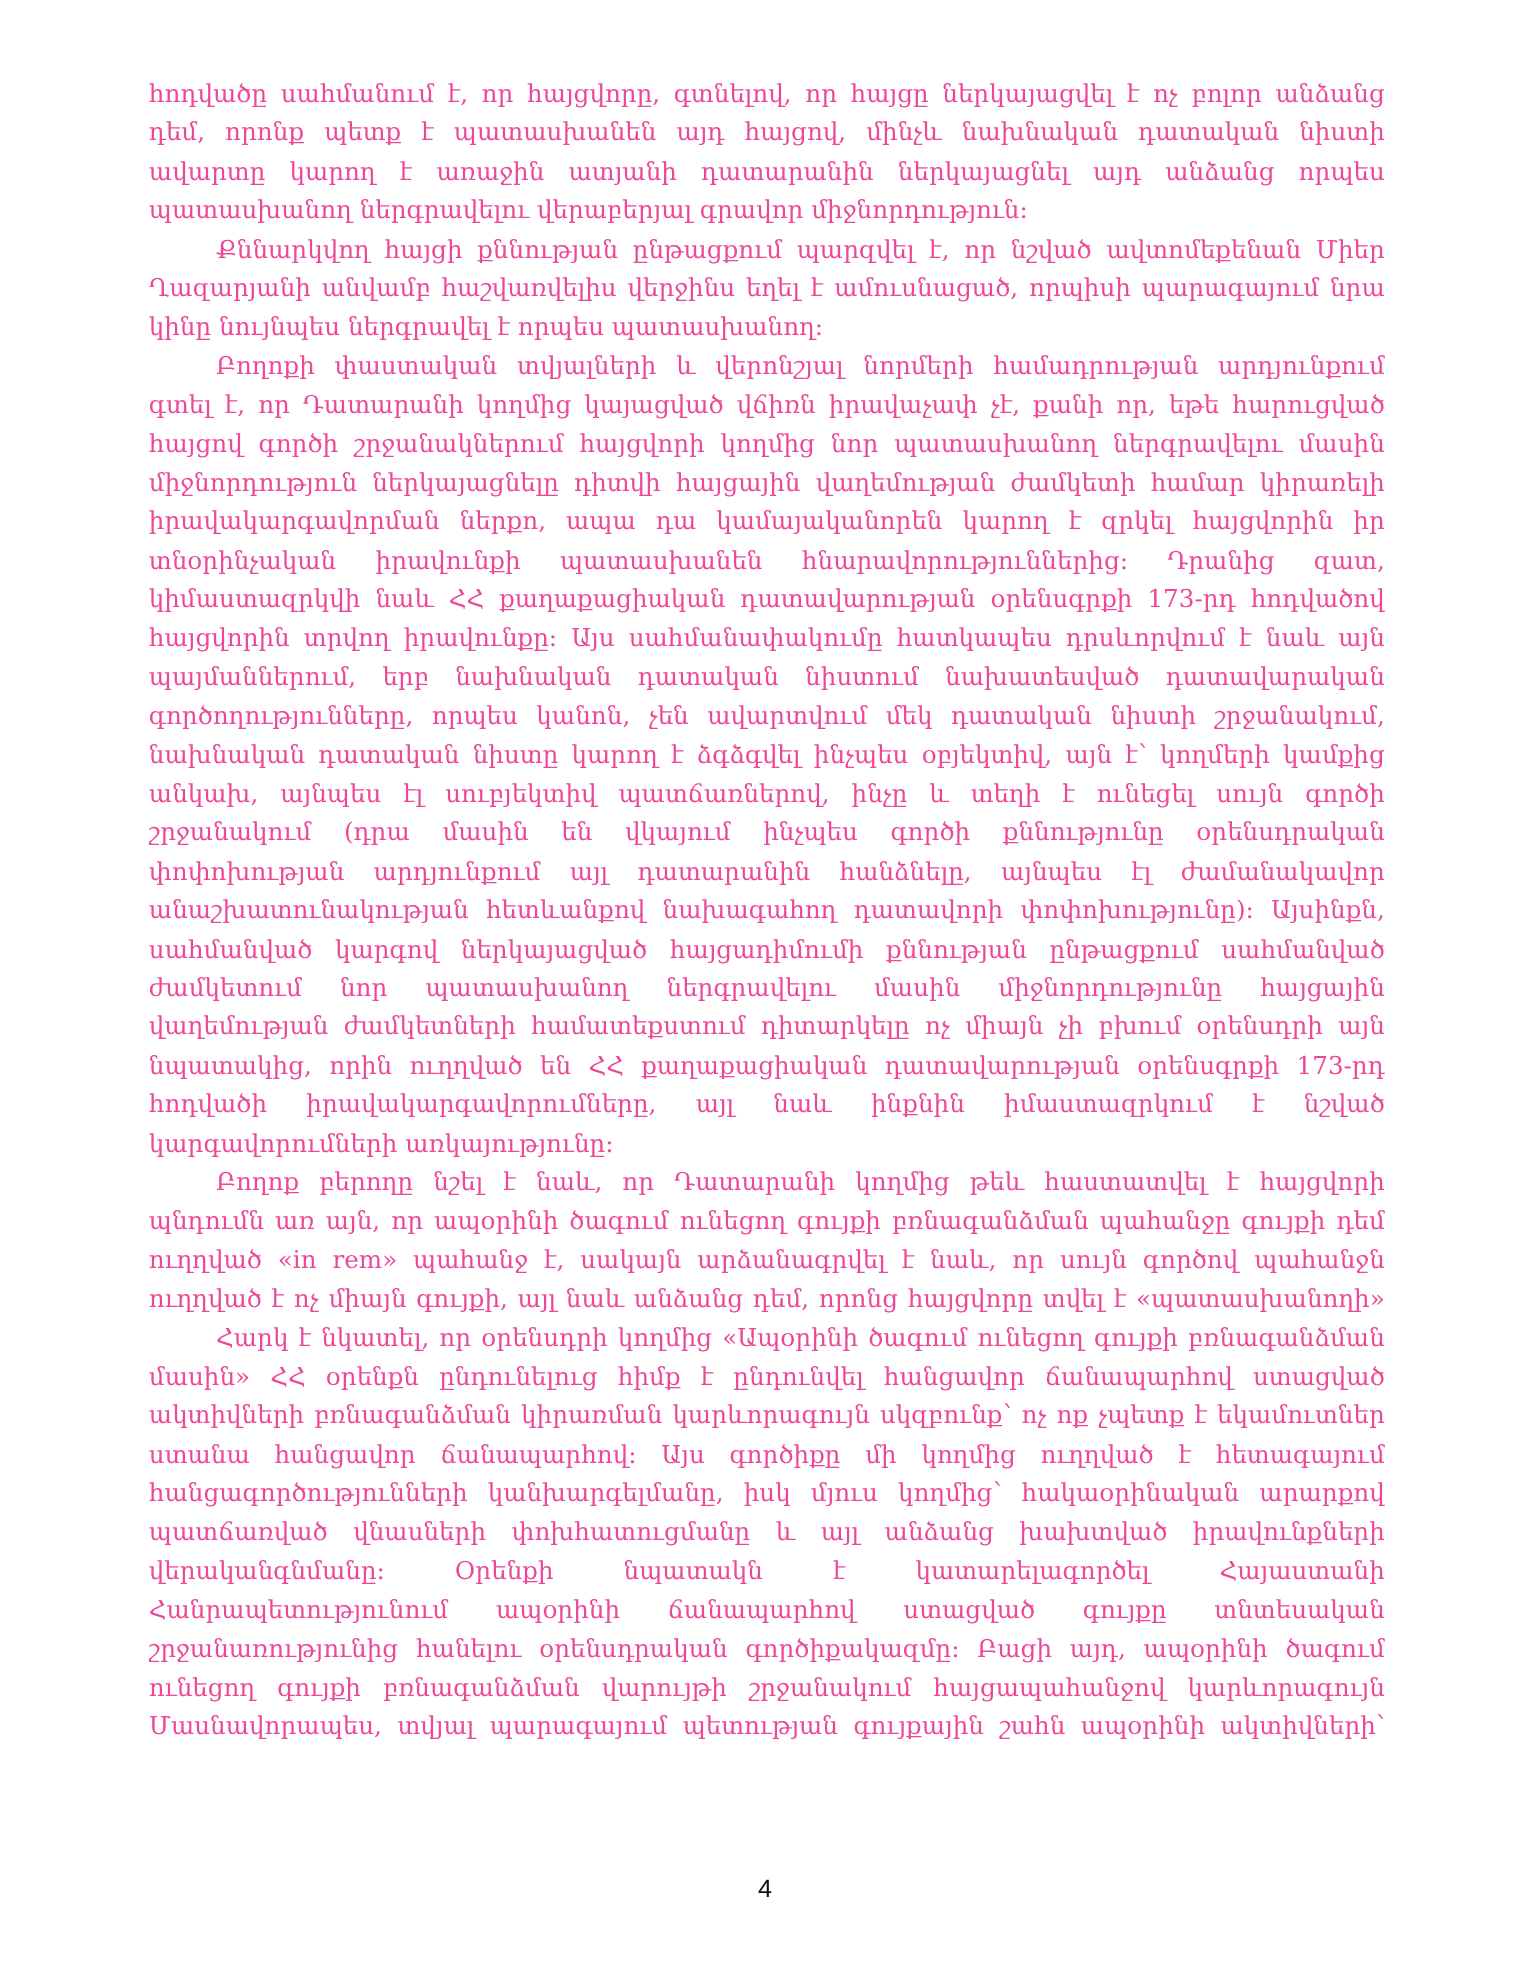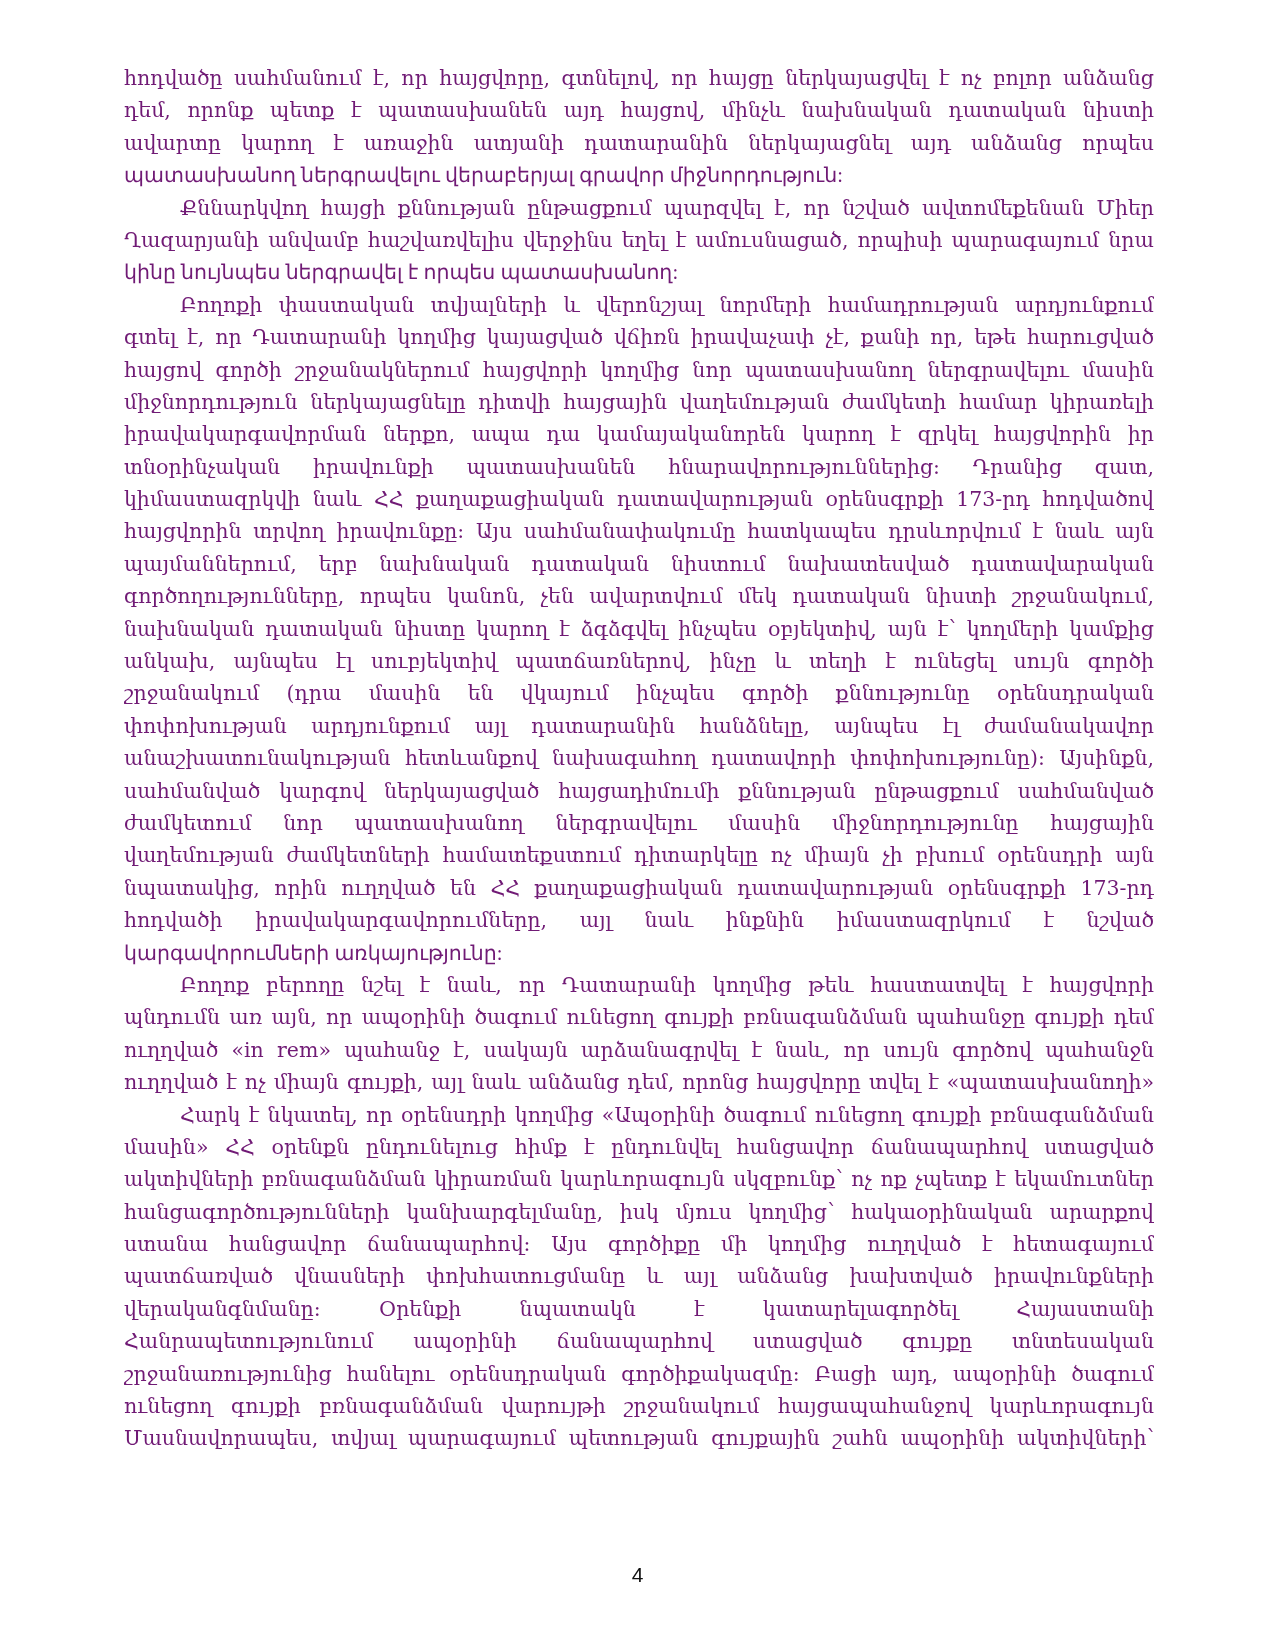--- a/index.html
+++ b/index.html
@@ -1,27 +1,27 @@
 <!DOCTYPE html>
 <html><head>
   <meta charset="utf-8">
   <style>
     html, body { margin: 0; padding: 0; background: #ffffff; }
     body { width: 1275px; height: 1650px; position: relative; overflow: hidden; }
     .page {
       position: absolute; left: 124px; top: 62px; width: 1030px;
       font-family: "DejaVu Serif", "Liberation Serif", serif;
-      font-size: 20.5px; color: #701a75;
+      font-size: 20.5px; color: #ec4899;
     }
     .line {
       display: block; height: 32.4px; line-height: 32.4px;
       text-align: justify; text-align-last: justify;
       white-space: nowrap; overflow: hidden;
     }
-    .line.last { text-align-last: left; font-family: Liberation Serif, serif; }
+    .line.last { text-align-last: left; }
     .line.indent { padding-left: 56px; }
     .page-number {
       position: absolute; top: 1563px; left: 0; width: 1275px; text-align: center;
       font-family: "Liberation Sans", sans-serif; font-size: 21px; color: #111111;
     }
   </style>
 </head>
 <body>
 
 <div class="page" id="page">
@@ -62,22 +62,22 @@
     <div>
       <span class="line indent">Բողոք բերողը նշել է նաև, որ Դատարանի կողմից թեև հաստատվել է հայցվորի</span>
       <span class="line">պնդումն առ այն, որ ապօրինի ծագում ունեցող գույքի բռնագանձման պահանջը գույքի դեմ</span>
       <span class="line">ուղղված «in rem» պահանջ է, սակայն արձանագրվել է նաև, որ սույն գործով պահանջն</span>
       <span class="line">ուղղված է ոչ միայն գույքի, այլ նաև անձանց դեմ, որոնց հայցվորը տվել է «պատասխանողի»</span>
     </div>
     <div>
       <span class="line indent">Հարկ է նկատել, որ օրենսդրի կողմից «Ապօրինի ծագում ունեցող գույքի բռնագանձման</span>
       <span class="line">մասին» ՀՀ օրենքն ընդունելուց հիմք է ընդունվել հանցավոր ճանապարհով ստացված</span>
       <span class="line">ակտիվների բռնագանձման կիրառման կարևորագույն սկզբունք՝ ոչ ոք չպետք է եկամուտներ</span>
+      <span class="line">ստանա հանցավոր ճանապարհով: Այս գործիքը մի կողմից ուղղված է հետագայում</span>
       <span class="line">հանցագործությունների կանխարգելմանը, իսկ մյուս կողմից՝ հակաօրինական արարքով</span>
-      <span class="line">ստանա հանցավոր ճանապարհով: Այս գործիքը մի կողմից ուղղված է հետագայում</span>
       <span class="line">պատճառված վնասների փոխհատուցմանը և այլ անձանց խախտված իրավունքների</span>
       <span class="line">վերականգնմանը: Օրենքի նպատակն է կատարելագործել Հայաստանի</span>
       <span class="line">Հանրապետությունում ապօրինի ճանապարհով ստացված գույքը տնտեսական</span>
       <span class="line">շրջանառությունից հանելու օրենսդրական գործիքակազմը: Բացի այդ, ապօրինի ծագում</span>
       <span class="line">ունեցող գույքի բռնագանձման վարույթի շրջանակում հայցապահանջով կարևորագույն</span>
       <span class="line">Մասնավորապես, տվյալ պարագայում պետության գույքային շահն ապօրինի ակտիվների՝</span>
     </div>
   </div>
 <div class="page-number">4</div>
 

